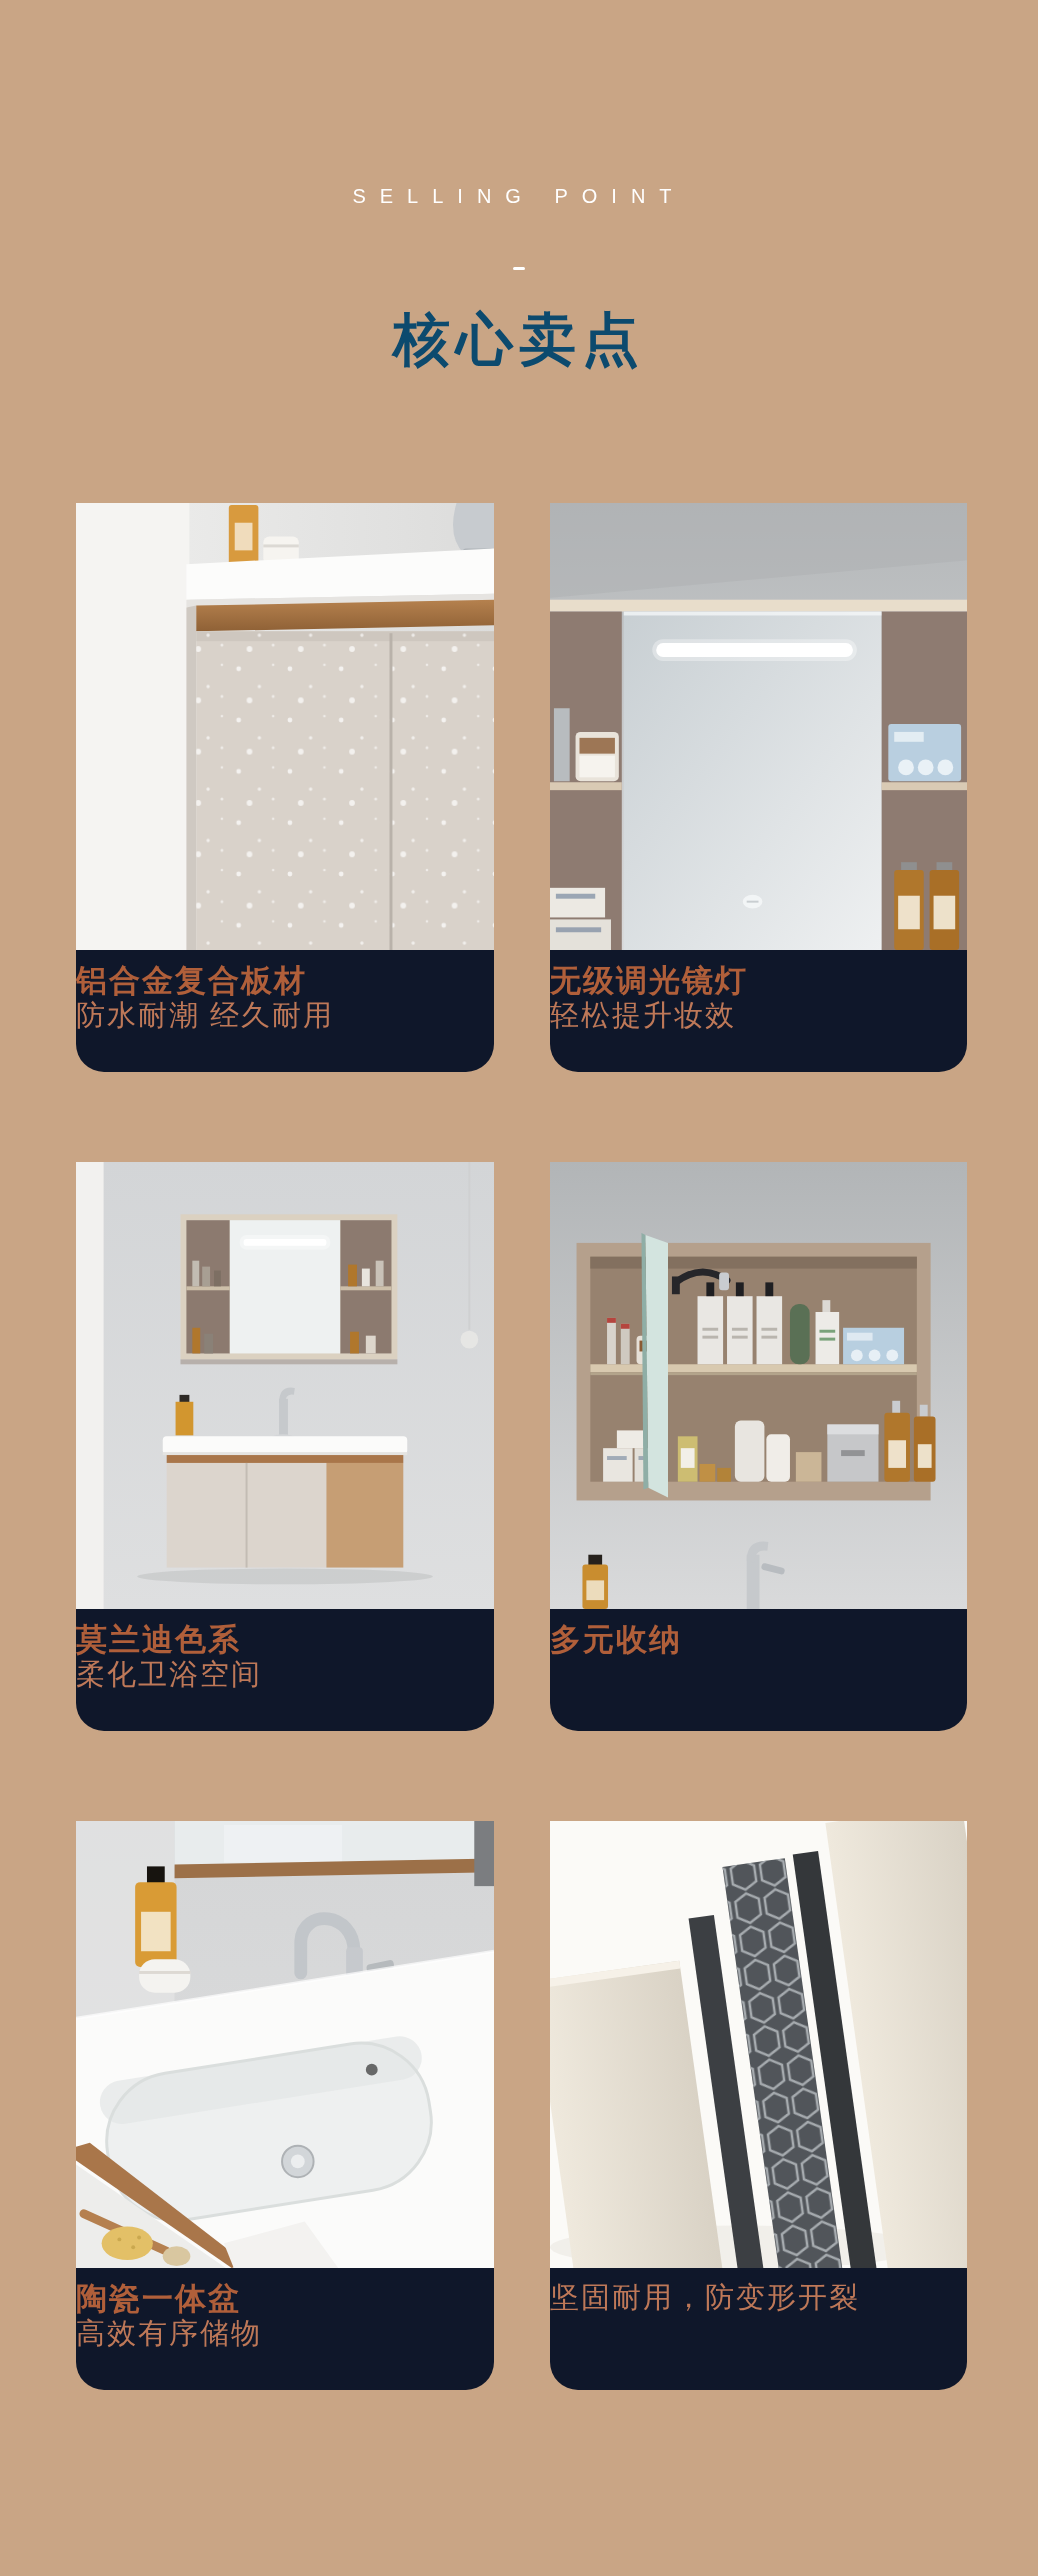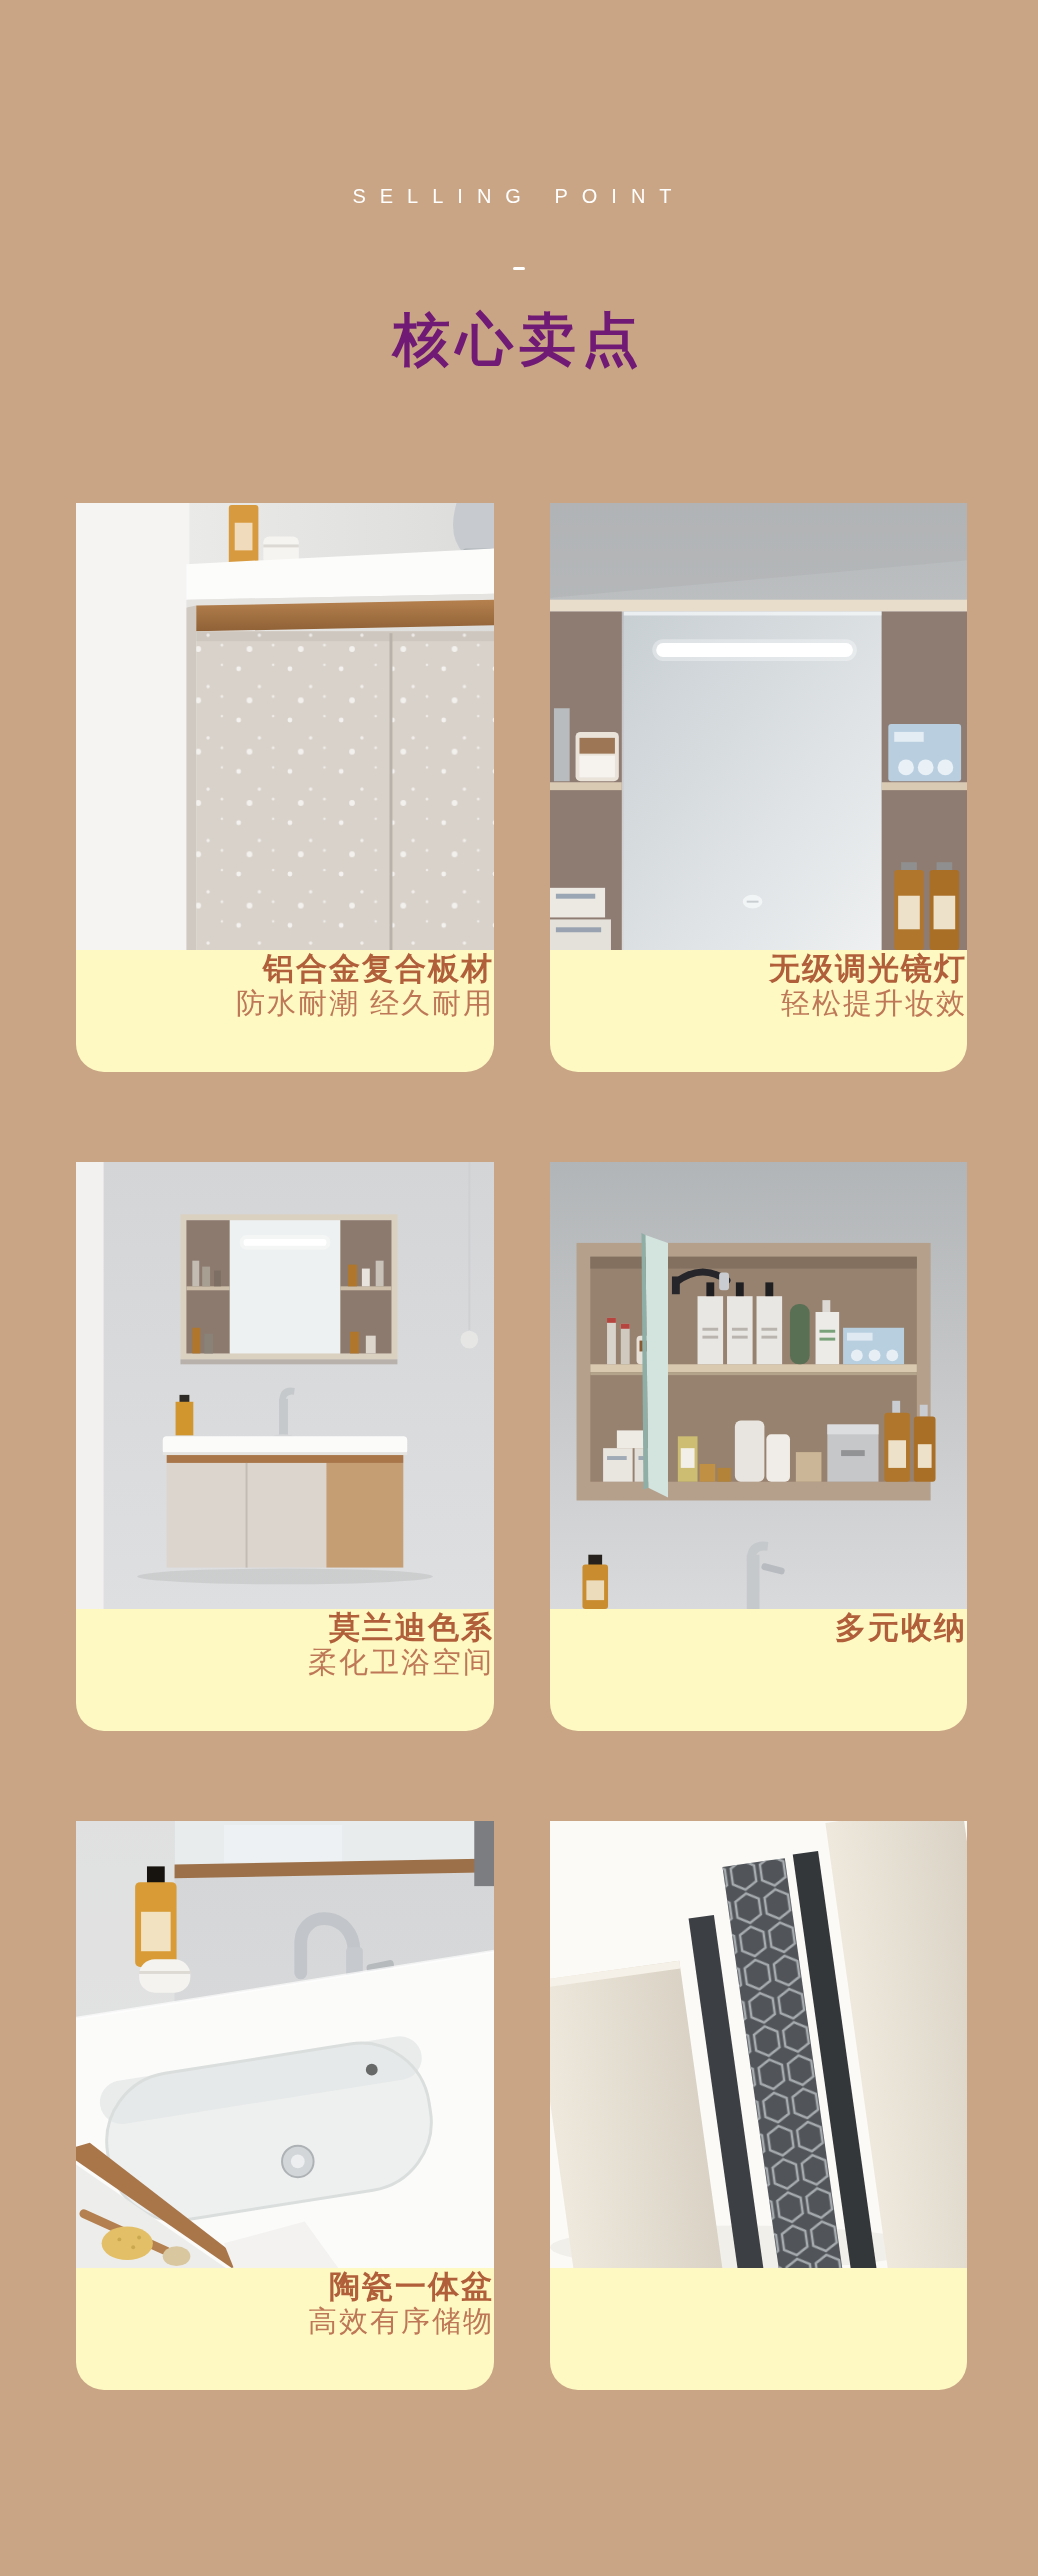--- a/index.html
+++ b/index.html
@@ -2,29 +2,29 @@
 <html lang="zh"><head>
 <meta charset="utf-8">
 <style>
   html,body{margin:0;padding:0;}
   body{font-family:"Liberation Sans","DejaVu Sans",sans-serif;}
   .page{position:relative;width:1038px;height:2576px;background:#c9a585;overflow:hidden;}
   .eyebrow{position:absolute;top:185px;left:0;width:100%;text-align:center;color:#ffffff;
            font-size:20px;font-weight:300;letter-spacing:14px;}
   .divider-dash{position:absolute;top:267px;left:50%;transform:translateX(-50%);
                 width:12px;height:3px;background:#ffffff;border-radius:2px;}
-  .cn-title{position:absolute;top:302px;left:0;width:100%;text-align:center;color:#701a75;
+  .cn-title{position:absolute;top:302px;left:0;width:100%;text-align:center;color:#0c4a6e;
             font-size:57px;font-weight:700;letter-spacing:6px;margin:0;}
   .grid{position:absolute;top:503px;left:76px;display:grid;
         grid-template-columns:418px 417px;column-gap:56px;row-gap:90px;}
   .card{width:100%;height:569px;margin:0;display:flex;flex-direction:column;
         border-radius:0 0 28px 28px;overflow:hidden;}
   .card-image{height:447px;position:relative;background:#e8e8e8;}
   .card-image svg{display:block;width:100%;height:100%;}
-  .card-caption{flex:1;background:#fef9c3;text-align:right;padding-top:1px;box-sizing:border-box;}
+  .card-caption{flex:1;background:#0f172a;text-align:left;padding-top:13px;box-sizing:border-box;}
   .card-title{font-size:31px;font-weight:700;color:#b05f3a;letter-spacing:2px;line-height:1.15;}
   .card-subtitle{font-size:29px;font-weight:400;color:#be7858;letter-spacing:2px;line-height:1.15;}
 </style>
 </head>
 <body>
 
 <div class="page">
 
   <div class="eyebrow">SELLING POINT</div>
   <div class="divider-dash"></div>
@@ -337,18 +337,19 @@
               <rect x="205" y="40" width="64" height="450" fill="#51555a"></rect>
               <rect x="205" y="40" width="64" height="450" fill="url(#c6hex)"></rect>
             </g>
             <rect x="170" y="95" width="26" height="420" fill="#3c3f43" transform="rotate(-8 183 305)"></rect>
             <rect x="10" y="150" width="150" height="400" fill="url(#c6cream)" transform="rotate(-8 85 350)"></rect>
             <rect x="10" y="150" width="150" height="8" fill="#f6f1e8" transform="rotate(-8 85 350)"></rect>
           </g>
         </svg>
       </div>
       <figcaption class="card-caption">
+        <div class="card-subtitle">坚固耐用，防变形开裂</div>
       </figcaption>
     </figure>
 
   </div>
 </div>
 
 
 </body></html>

